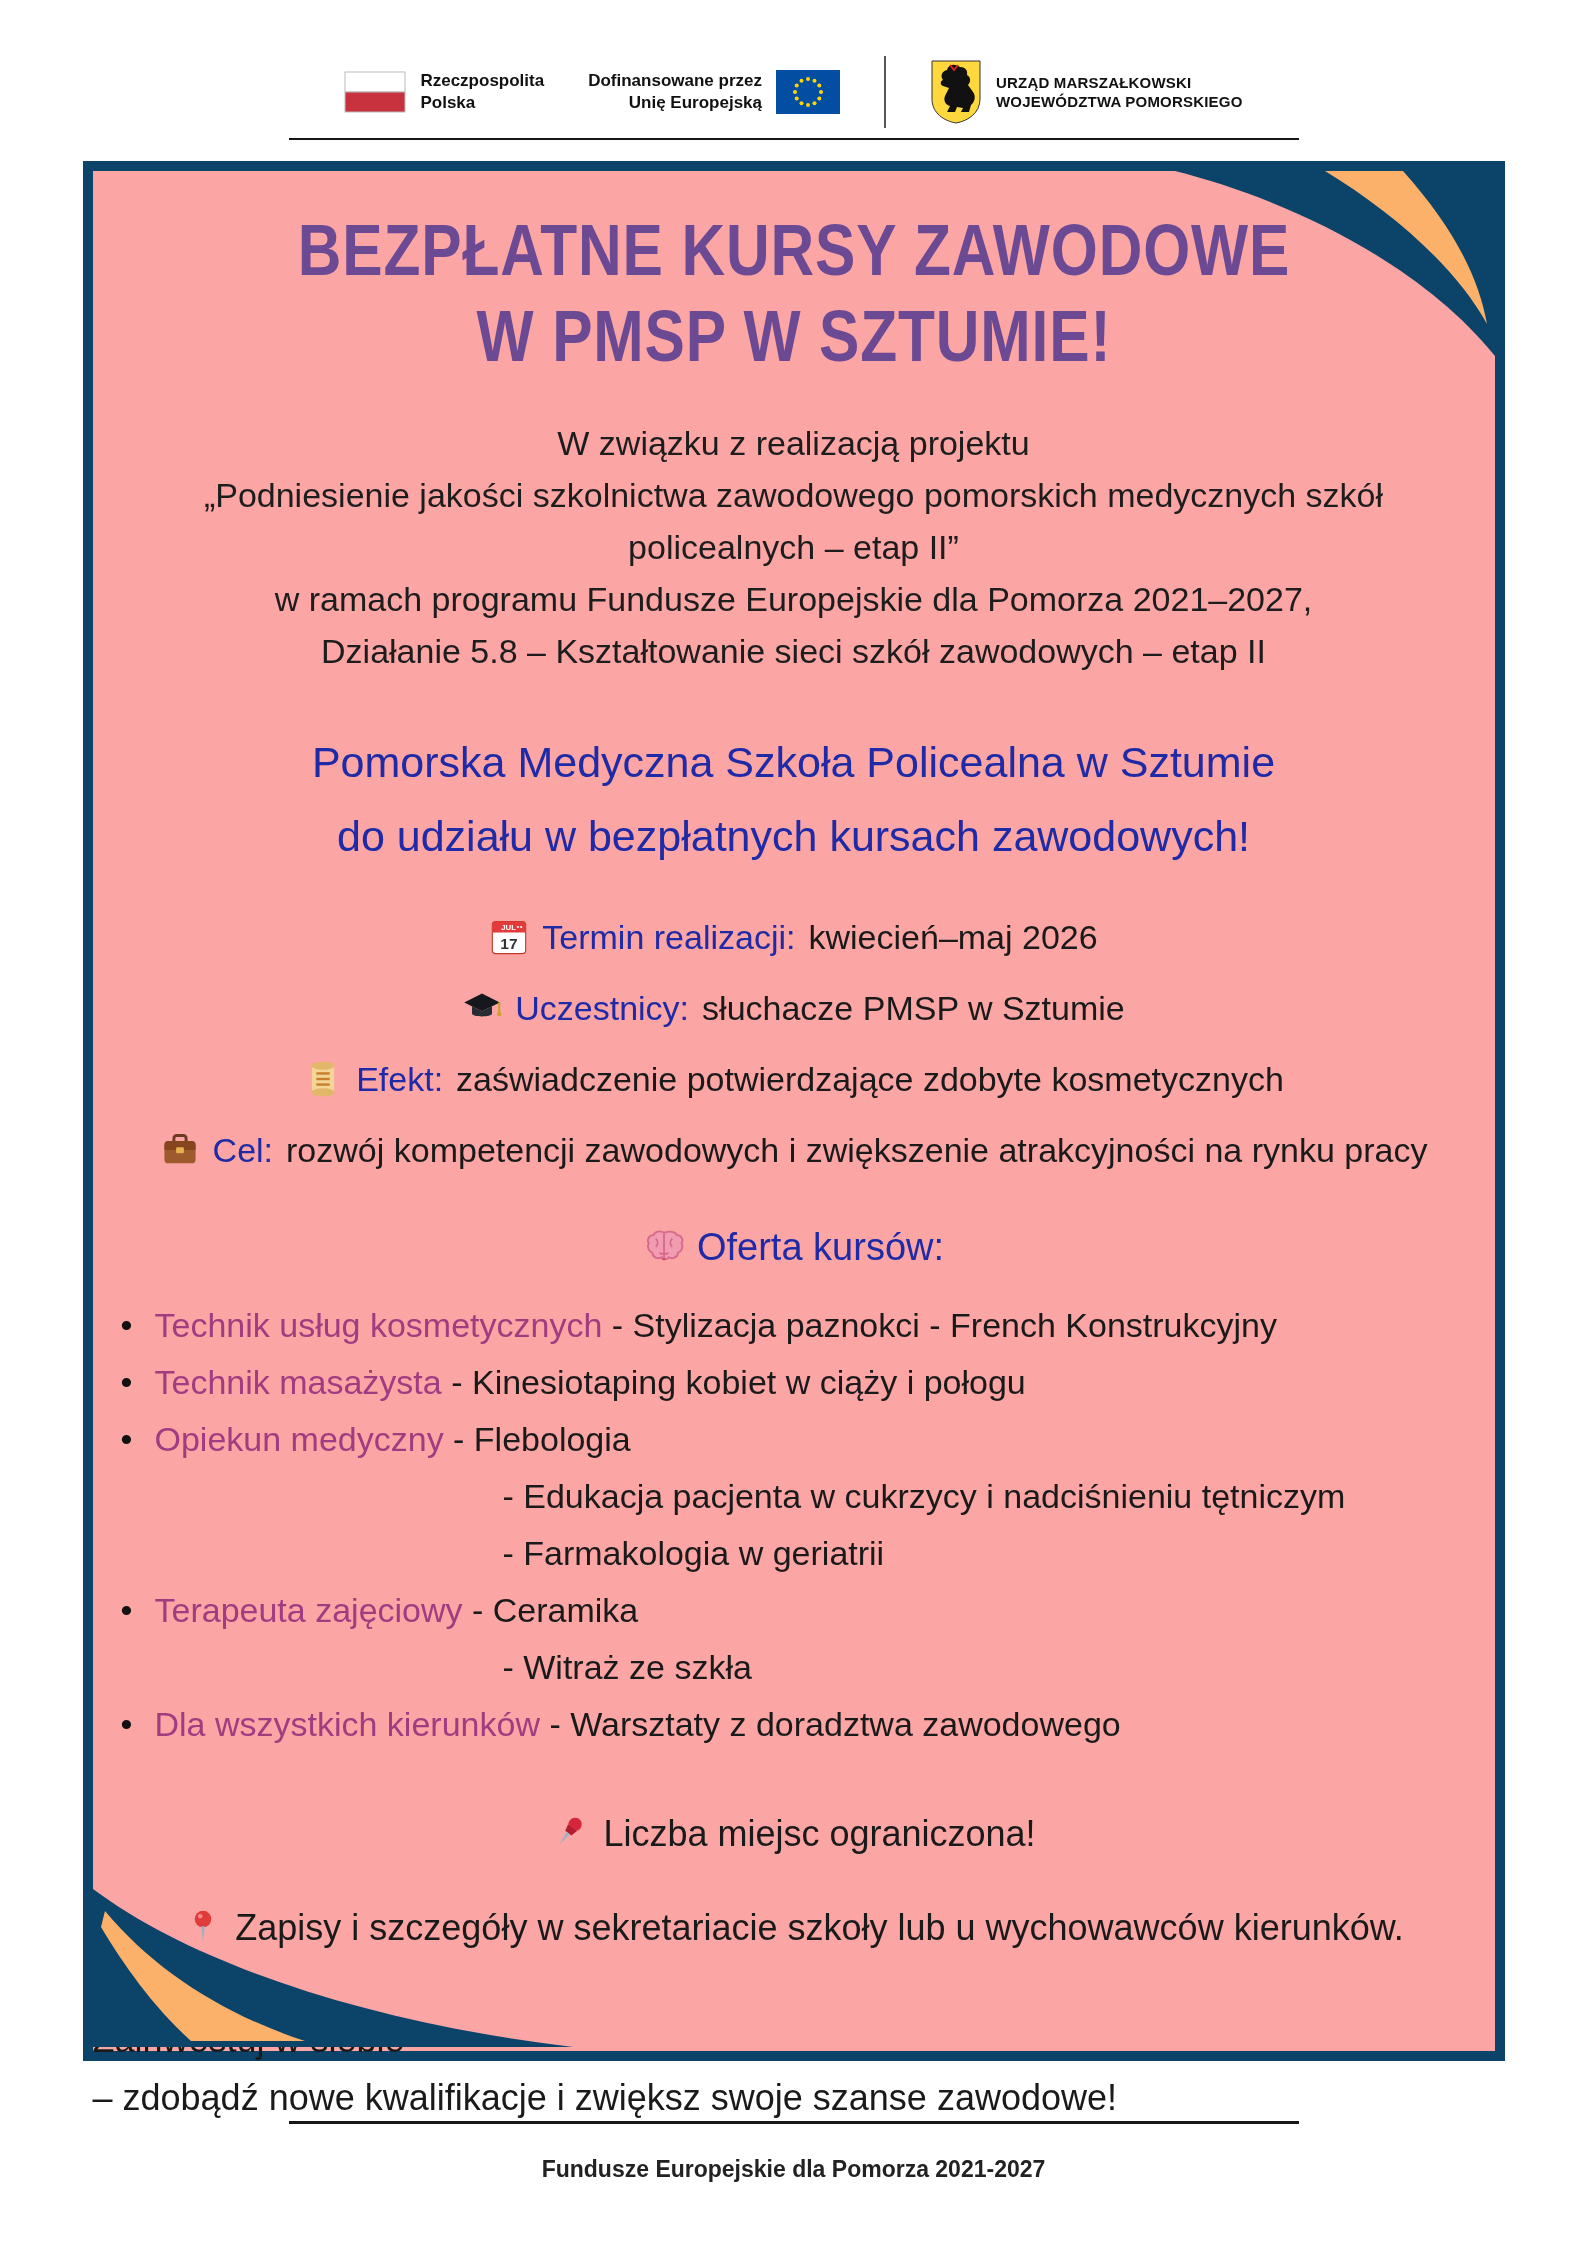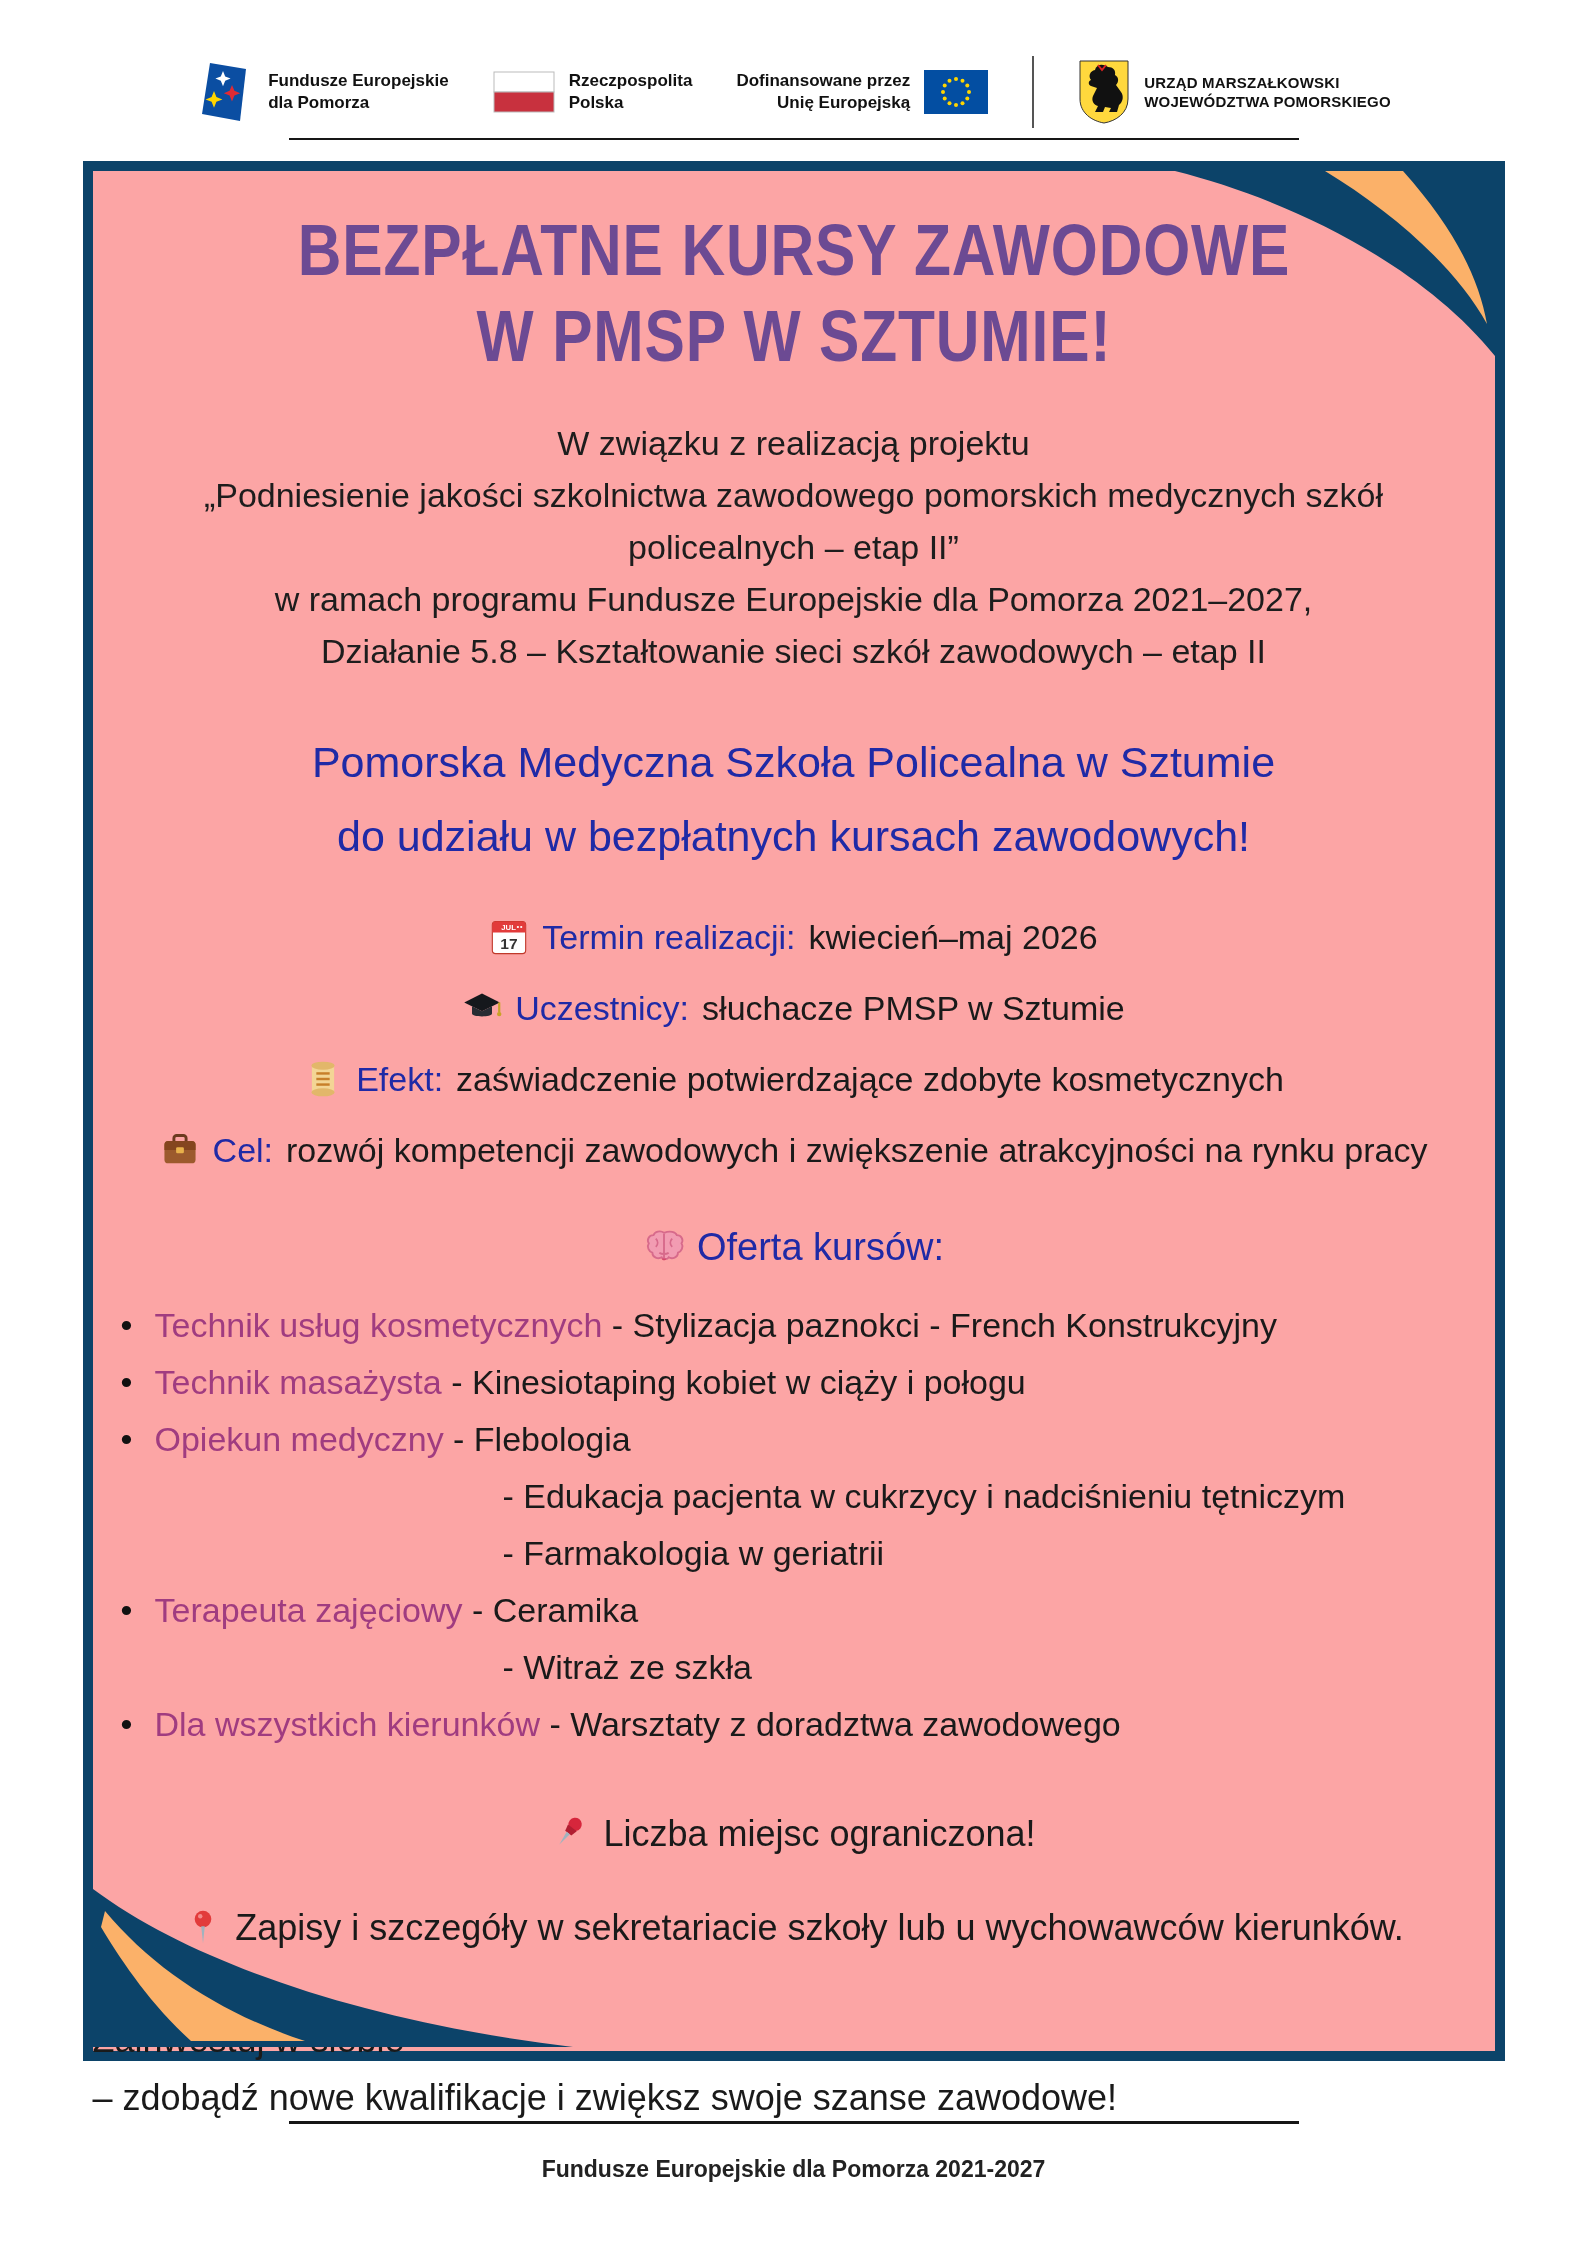--- a/index.html
+++ b/index.html
@@ -56,33 +56,20 @@
   .signup-row{margin-top:52px;}
   .closing{margin-top:62px;text-align:left;font-size:36px;line-height:58px;}
   
   .footer-rule{width:1010px;margin:60px auto 0;border:none;border-top:3px solid #161616;}
   .footer-text{margin-top:32px;text-align:center;font-size:23px;font-weight:bold;color:#222;}
 </style>
 </head>
 <body>
 
 <div class="header">
-  <div class="logo">
-    <span class="icon" style="width:58px;height:62px">
-      <svg viewBox="0 0 58 62">
-          <polygon points="14,2 50,8 44,60 6,53" fill="#0b4ea2"></polygon>
-        <path d="M27 10l2.2 5.4 5.4 2.2-5.4 2.2-2.2 5.4-2.2-5.4-5.4-2.2 5.4-2.2z" fill="#ffffff"></path>
-        <path d="M36 24l2.4 5.8 5.8 2.4-5.8 2.4-2.4 5.8-2.4-5.8-5.8-2.4 5.8-2.4z" fill="#e02b35"></path>
-        <path d="M18 30l2.4 6 6 2.4-6 2.4-2.4 6-2.4-6-6-2.4 6-2.4z" fill="#ffd500"></path>
-      </svg>
-    </span>
-    <span class="logo-text">
-      <span>Fundusze Europejskie</span><br><span>dla Pomorza</span>
-    </span>
-  </div>
   <div class="logo">
     <span class="icon" style="width:62px;height:42px">
       <svg viewBox="0 0 62 42">
           <rect x="1" y="1" width="60" height="20" fill="#ffffff" stroke="#bbb"></rect>
           <rect x="1" y="21" width="60" height="20" fill="#c8313e" stroke="#bbb"></rect>
         </svg>
     </span>
     <span class="logo-text">
       <span>Rzeczpospolita</span><br><span>Polska</span>
     </span>

